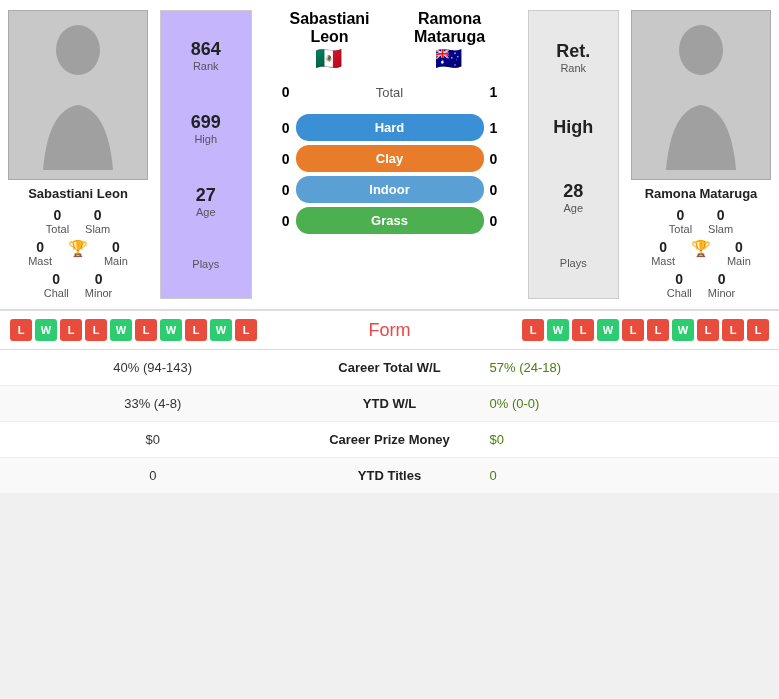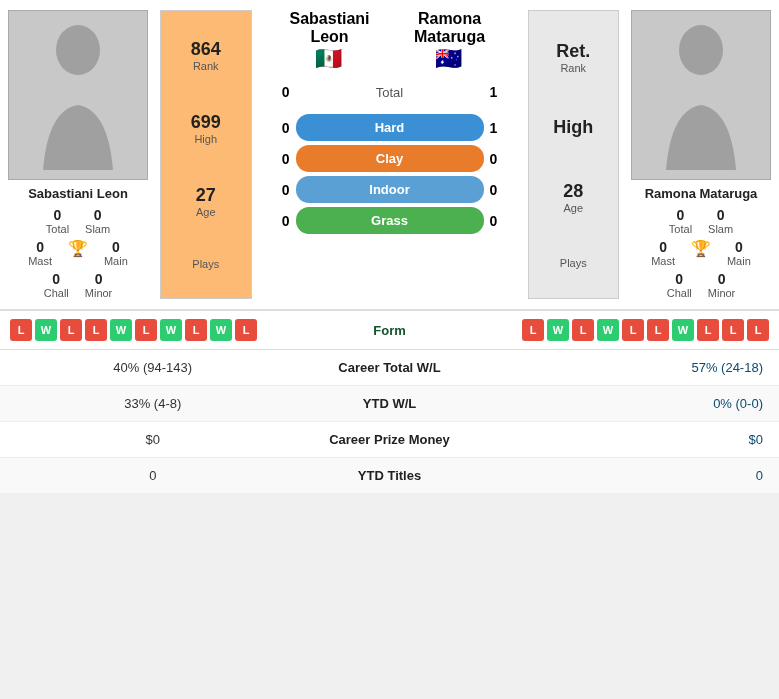--- a/index.html
+++ b/index.html
@@ -82,21 +82,21 @@
       color: #a0a0a0;
       font-size: 16px;
     }
 
     
     .center-stats {
       display: flex;
       flex-direction: column;
       align-items: center;
       width: 120px;
-      background: #fdba74;
+      background: #c4b5fd;
       border: 1px solid #ccc;
       margin: 0 4px;
       padding: 8px 0;
       justify-content: space-around;
     }
 
     .center-stat-item {
       text-align: center;
       padding: 6px 0;
     }
@@ -224,23 +224,23 @@
     .form-pills-right {
       display: flex;
       gap: 3px;
       flex: 1;
       justify-content: flex-end;
     }
 
     .form-label {
       width: 100px;
       text-align: center;
-      font-weight: bold;
-      font-size: 13px;
-      color: #14532d;
+      font-weight: normal;
+      font-size: 18px;
+      color: #ef4444;
     }
 
     .pill {
       width: 22px;
       height: 22px;
       border-radius: 3px;
       display: flex;
       align-items: center;
       justify-content: center;
       font-weight: bold;
@@ -279,23 +279,23 @@
     .stats-center-label {
       width: 200px;
       text-align: center;
       font-weight: bold;
       font-size: 13px;
       color: #222;
     }
 
     .stats-right {
       flex: 1;
-      text-align: right;
+      text-align: left;
       font-size: 13px;
-      color: #0c4a6e;
+      color: #4d7c0f;
     }
   </style>
 </head>
 <body>
 
 <div class="main-container">
 
   <div class="top-section">
 
     <div class="player-block">

